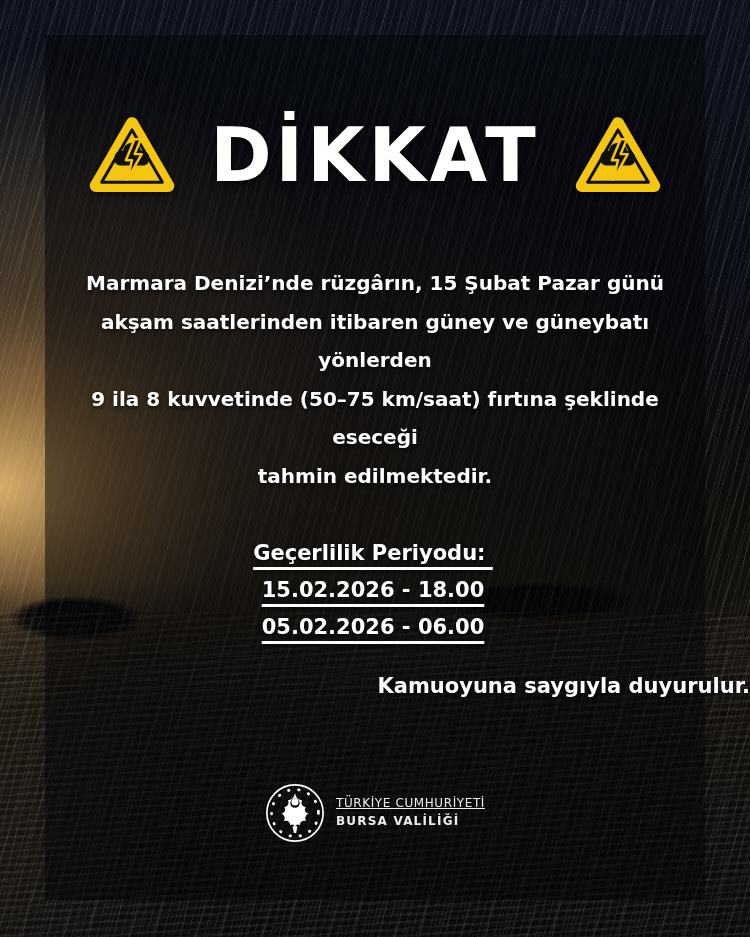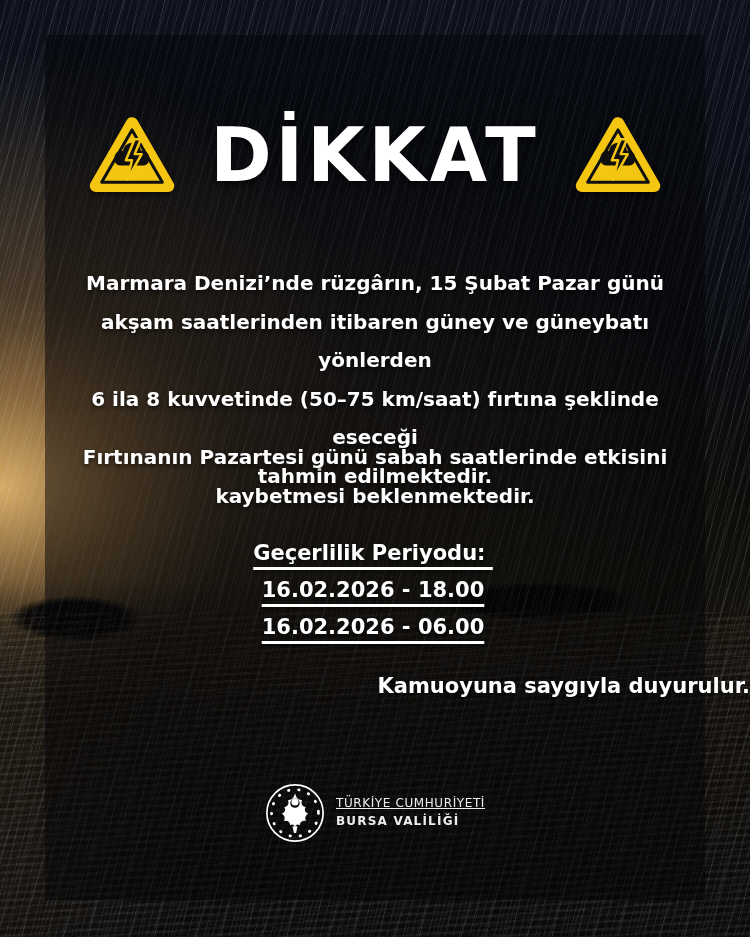--- a/index.html
+++ b/index.html
@@ -120,30 +120,28 @@
         <circle cx="50" cy="42.5" r="10.5"></circle>
         <circle cx="61.5" cy="49" r="8"></circle>
         <rect x="30.5" y="46.5" width="38.5" height="11.5" rx="5.7"></rect>
       </g>
       <polygon points="53,28 43,52 50,52 44.5,74 61,45 53,45 60,28" fill="#101010" stroke="#F4C511" stroke-width="2.8" stroke-linejoin="round"></polygon>
     </svg>
   </div>
 
   <div class="para p1">Marmara Denizi’nde rüzgârın, 15 Şubat Pazar günü
 akşam saatlerinden itibaren güney ve güneybatı yönlerden
-6 ila 8 kuvvetinde (50–75 km/saat) fırtına şeklinde eseceği
+9 ila 8 kuvvetinde (50–75 km/saat) fırtına şeklinde eseceği
 tahmin edilmektedir.</div>
 
-  <div class="para p2">Fırtınanın Pazartesi günü sabah saatlerinde etkisini
-kaybetmesi beklenmektedir.</div>
 
   <div class="validity">
     <div class="vline"><span>Geçerlilik Periyodu:&nbsp;</span></div>
-    <div class="vline"><span>16.02.2026 - 18.00</span></div>
-    <div class="vline"><span>16.02.2026 - 06.00</span></div>
+    <div class="vline"><span>15.02.2026 - 18.00</span></div>
+    <div class="vline"><span>05.02.2026 - 06.00</span></div>
   </div>
 
   <div class="closing">Kamuoyuna saygıyla duyurulur.</div>
 
   <div class="footer">
     <svg class="emblem" viewBox="0 0 64 64">
       <circle cx="32" cy="32" r="30" fill="none" stroke="#fff" stroke-width="1.8"></circle>
       <circle cx="32" cy="32" r="25" fill="none" stroke="#fff" stroke-width="3" stroke-dasharray="0.5 10.5" stroke-linecap="round"></circle>
       <path fill="#fff" d="M32 11
         C30.5 16.5 28 18.5 24.5 18

